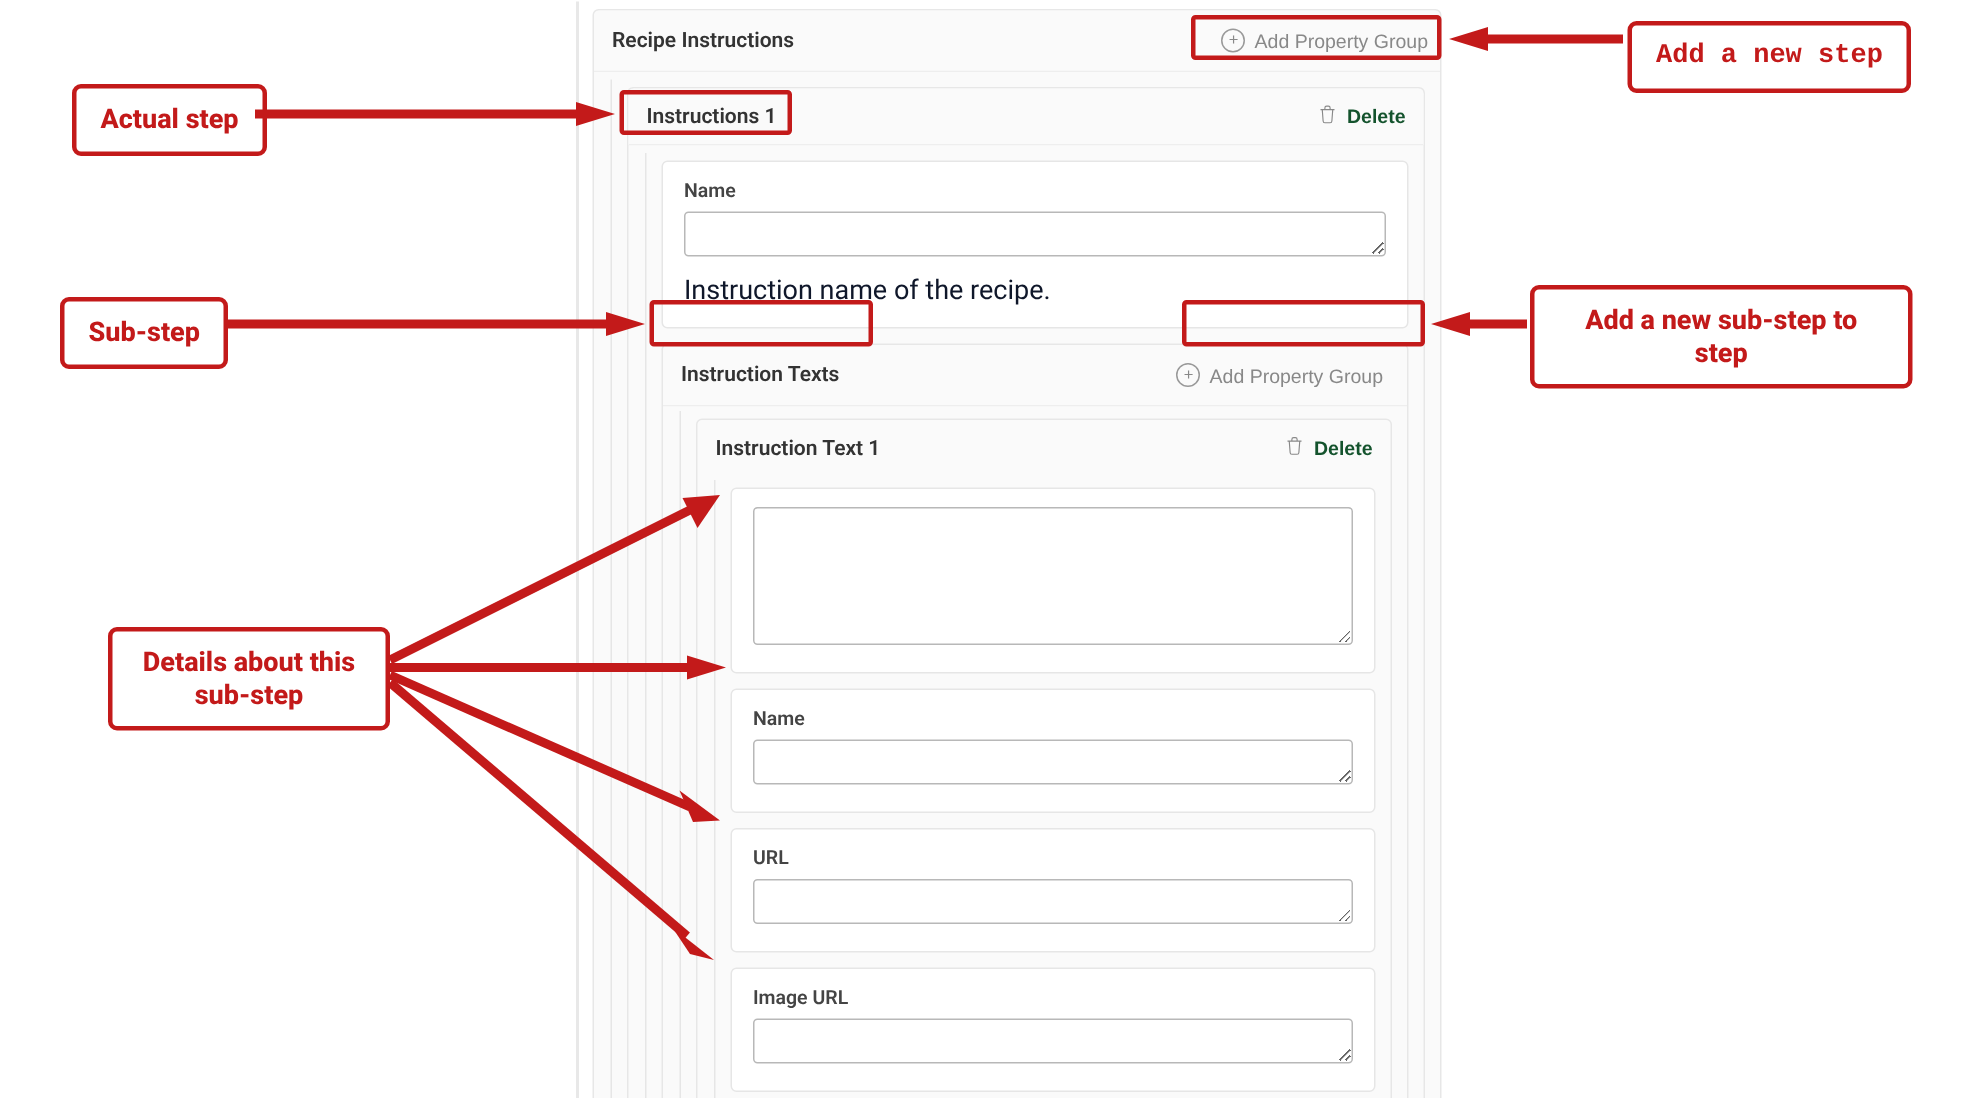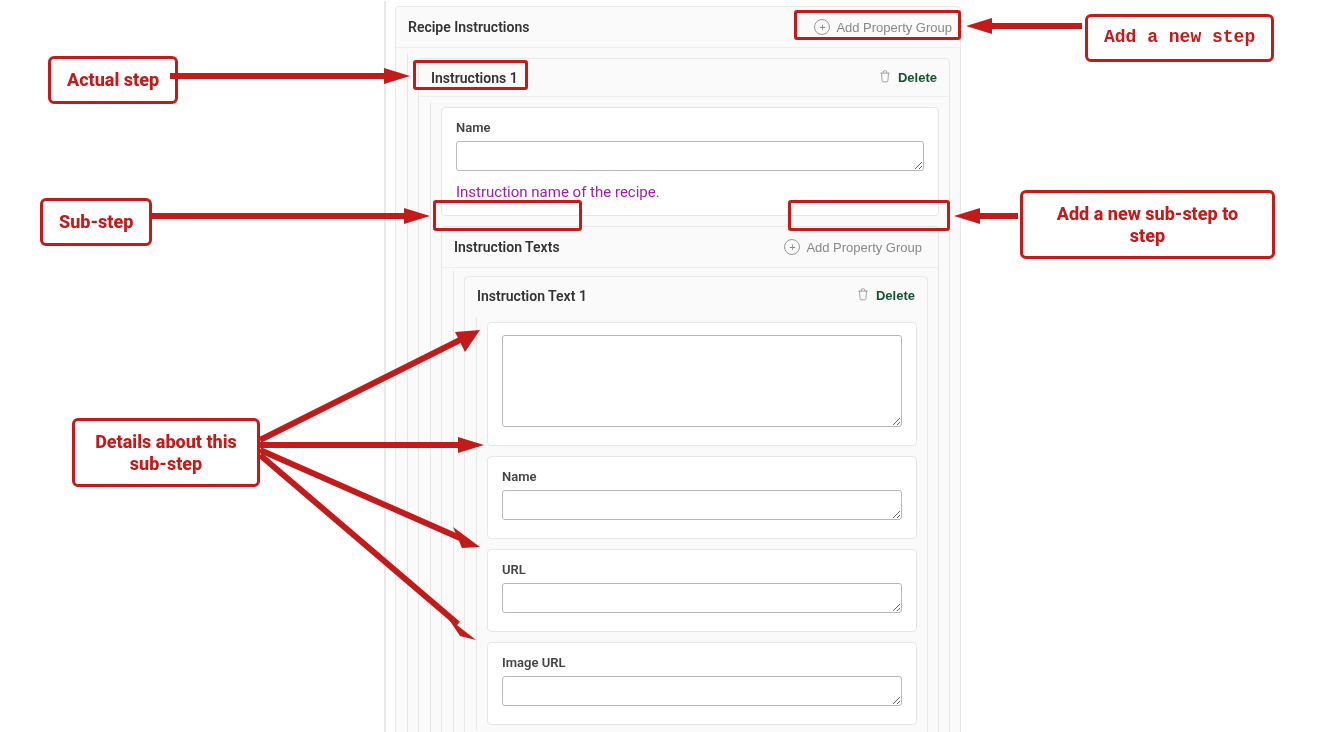--- a/index.html
+++ b/index.html
@@ -142,22 +142,22 @@
     background: #fff;
     font-family: inherit;
     font-size: 13px;
     padding: 6px 8px;
     resize: both;
     color: #333;
   }
   textarea.short { height: 30px; min-height: 24px; }
   textarea.big  { height: 92px; }
   .help-text {
-    font-size: 15px;
-    color: #a21caf;
+    font-size: 18px;
+    color: #0f172a;
     margin-top: 8px;
   }
 
   .subgroup {
     margin: 10px 10px 8px 22px;
     border: 1px solid #e7e7e7;
     border-radius: 4px;
     background: #fafafa;
     position: relative;
     padding-bottom: 8px;

